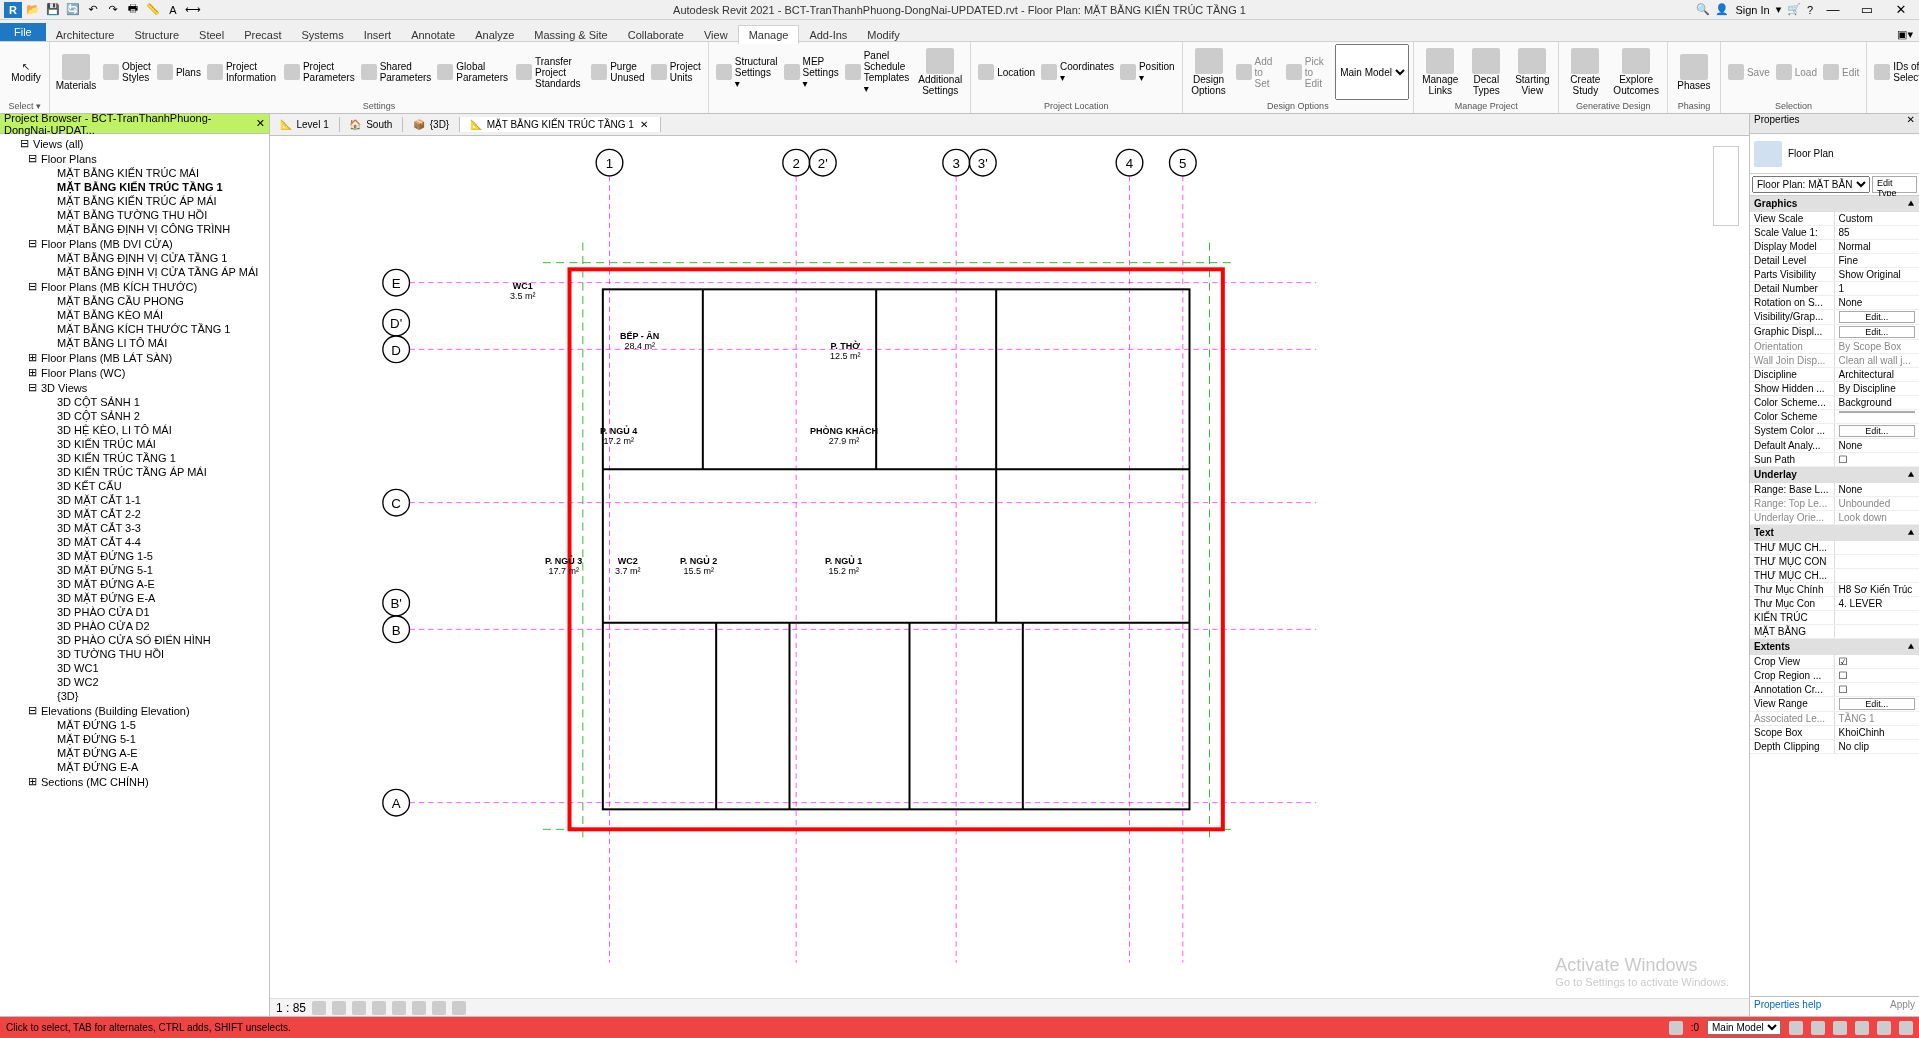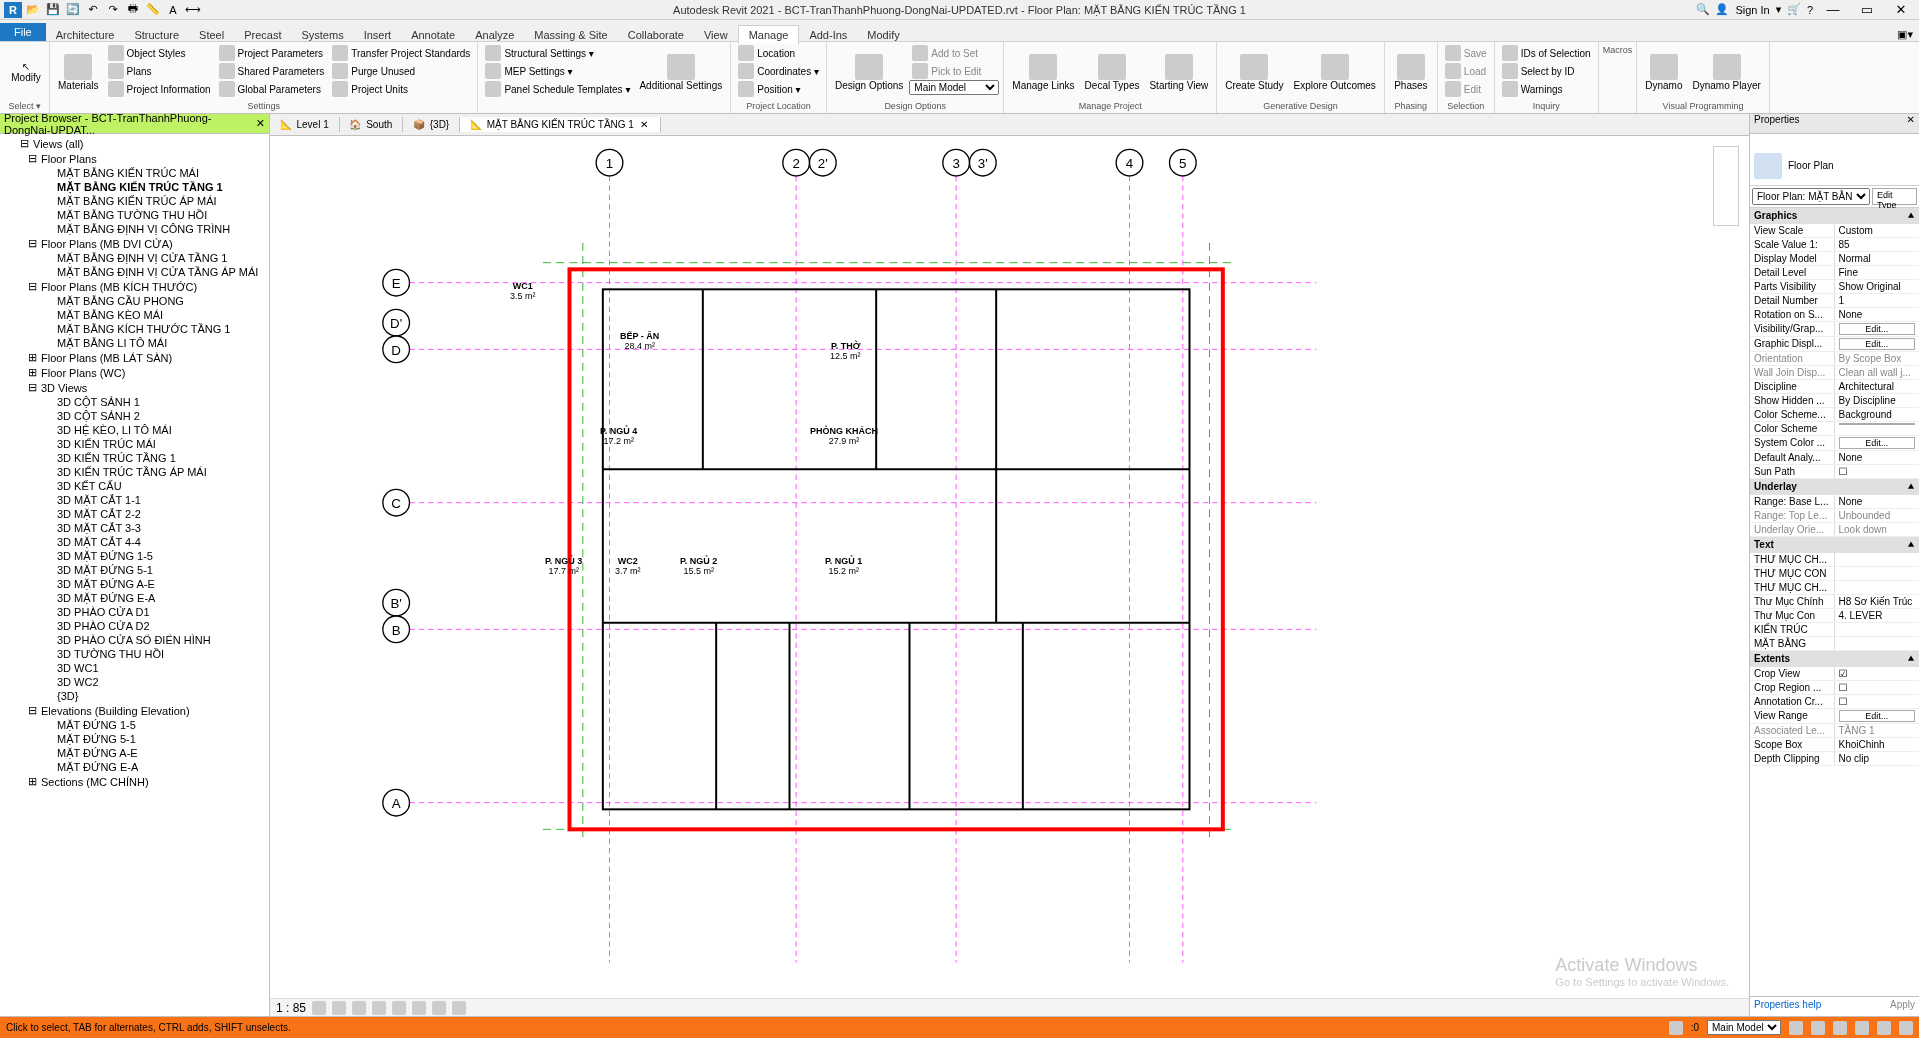--- a/index.html
+++ b/index.html
@@ -19,21 +19,21 @@
 .tab { padding: 3px 10px; cursor: pointer; color: #333; }
 .tab.active { background: #fff; border: 1px solid #d0d0d0; border-bottom: none; }
 
 
 .ribbon { height: 72px; background: #fafafa; border-bottom: 1px solid #c0c0c0; display: flex; }
 .ribbon-group { border-right: 1px solid #d8d8d8; padding: 2px 4px; display: flex; flex-direction: column; justify-content: space-between; }
 .ribbon-group-label { font-size: 9px; color: #555; text-align: center; padding-top: 1px; }
 .ribbon-buttons { display: flex; gap: 2px; flex: 1; }
 .rbtn-lg { display: flex; flex-direction: column; align-items: center; justify-content: center; padding: 2px 4px; cursor: pointer; min-width: 44px; font-size: 10px; text-align: center; }
 .rbtn-sm { display: flex; align-items: center; padding: 1px 3px; cursor: pointer; font-size: 10px; gap: 3px; }
-.rbtn-stack { display: flex; flex-direction: column; }
+.rbtn-stack { display: flex; flex-direction: row; }
 .icon16 { width: 16px; height: 16px; background: #ccc; border-radius: 2px; flex-shrink: 0; }
 .icon32 { width: 28px; height: 26px; background: #ccc; border-radius: 2px; }
 
 
 .main { display: flex; height: 902px; }
 .browser { width: 270px; border-right: 1px solid #c0c0c0; display: flex; flex-direction: column; }
 .browser-title { height: 20px; background: #bef264; border-bottom: 1px solid #c0c0c0; display: flex; align-items: center; padding: 0 4px; font-size: 11px; }
 .browser-close { margin-left: auto; cursor: pointer; }
 .browser-tree { flex: 1; overflow-y: auto; padding: 2px 0; font-size: 11px; }
 .tree-item { padding: 1px 4px 1px 20px; cursor: pointer; white-space: nowrap; display: flex; align-items: center; gap: 3px; }
@@ -47,35 +47,35 @@
 .view-tab { padding: 2px 10px; border-right: 1px solid #c0c0c0; display: flex; align-items: center; gap: 4px; cursor: pointer; font-size: 10px; }
 .view-tab.active { background: #fff; }
 .view-tab-close { cursor: pointer; padding: 0 2px; }
 .canvas { position: relative; width: 100%; height: calc(100% - 22px); background: #fff; }
 .room-label { position: absolute; font-size: 9px; text-align: center; }
 .nav-cube { position: absolute; right: 10px; top: 10px; width: 26px; height: 80px; border: 1px solid #ccc; }
 
 
 .props { width: 170px; border-left: 1px solid #c0c0c0; display: flex; flex-direction: column; font-size: 10px; }
 .props-title { height: 20px; background: #e8e8e8; border-bottom: 1px solid #c0c0c0; display: flex; align-items: flex-start; padding: 0 4px; }
-.props-type { height: 40px; display: flex; align-items: center; gap: 6px; padding: 4px; border-bottom: 1px solid #d0d0d0; margin-top: 12px; }
+.props-type { height: 40px; display: flex; align-items: center; gap: 6px; padding: 4px; border-bottom: 1px solid #d0d0d0; }
 .props-selector { height: 22px; display: flex; padding: 2px; gap: 2px; border-bottom: 1px solid #d0d0d0; }
 .props-selector select { flex: 1; font-size: 10px; }
 .props-edit-type { padding: 1px 4px; border: 1px solid #aaa; cursor: pointer; font-size: 9px; }
 .props-list { flex: 1; overflow-y: auto; }
 .props-section { background: #e0e0e0; padding: 2px 4px; font-weight: bold; display: flex; justify-content: space-between; cursor: pointer; }
 .props-row { display: flex; border-bottom: 1px solid #eee; }
 .props-label { width: 50%; padding: 1px 4px; border-right: 1px solid #ddd; overflow: hidden; white-space: nowrap; text-overflow: ellipsis; }
 .props-value { width: 50%; padding: 1px 4px; overflow: hidden; white-space: nowrap; }
 .props-btn { border: 1px solid #aaa; padding: 0 6px; font-size: 9px; cursor: pointer; text-align: center; }
 .props-footer { height: 20px; border-top: 1px solid #c0c0c0; display: flex; justify-content: space-between; padding: 2px 4px; }
 .props-footer .apply { color: #888; }
 
 
-.statusbar { height: 22px; background: #f97316; border-top: 1px solid #c0c0c0; display: flex; align-items: center; padding: 10px 6px; font-size: 10px; gap: 8px; }
+.statusbar { height: 22px; background: #ef4444; border-top: 1px solid #c0c0c0; display: flex; align-items: center; padding: 10px 6px; font-size: 10px; gap: 8px; }
 .status-hint { font-size: 10px; }
 .view-ctrl { height: 18px; position: absolute; bottom: 22px; left: 270px; right: 170px; background: #f4f4f4; border-top: 1px solid #ddd; display: flex; align-items: center; padding: 0 6px; gap: 6px; font-size: 12px; }
 .sb-icon { width: 14px; height: 14px; background: #ccc; border-radius: 2px; cursor: pointer; }
 
 .watermark { position: absolute; right: 190px; bottom: 50px; font-size: 18px; color: rgba(120,120,120,0.4); text-align: left; }
 .watermark .sub { font-size: 11px; }
 
 .grey { color: #888; }
 
 svg.fp { width: 100%; height: 100%; }
@@ -478,21 +478,21 @@
           <line x1="520" y1="115" x2="520" y2="365"></line>
           <line x1="310" y1="365" x2="310" y2="505"></line>
           <line x1="365" y1="365" x2="365" y2="505"></line>
           <line x1="455" y1="365" x2="455" y2="505"></line>
           <line x1="540" y1="365" x2="540" y2="505"></line>
         </g>
       </svg>
       <div id="room-labels">
           <div class="room-label" style="left: 240px; top: 145px;"><b>WC1</b><br>3.5 m²</div>
           <div class="room-label" style="left: 350px; top: 195px;"><b>BẾP - ĂN</b><br>28.4 m²</div>
-          <div class="room-label" style="left: 560px; top: 205px; text-align: right;"><b>P. THỜ</b><br>12.5 m²</div>
+          <div class="room-label" style="left: 560px; top: 205px;"><b>P. THỜ</b><br>12.5 m²</div>
           <div class="room-label" style="left: 330px; top: 290px;"><b>P. NGỦ 4</b><br>17.2 m²</div>
           <div class="room-label" style="left: 540px; top: 290px;"><b>PHÒNG KHÁCH</b><br>27.9 m²</div>
           <div class="room-label" style="left: 275px; top: 420px;"><b>P. NGỦ 3</b><br>17.7 m²</div>
           <div class="room-label" style="left: 345px; top: 420px;"><b>WC2</b><br>3.7 m²</div>
           <div class="room-label" style="left: 410px; top: 420px;"><b>P. NGỦ 2</b><br>15.5 m²</div>
           <div class="room-label" style="left: 555px; top: 420px;"><b>P. NGỦ 1</b><br>15.2 m²</div>
         </div>
       <div class="nav-cube"></div>
     </div>
   </div>

